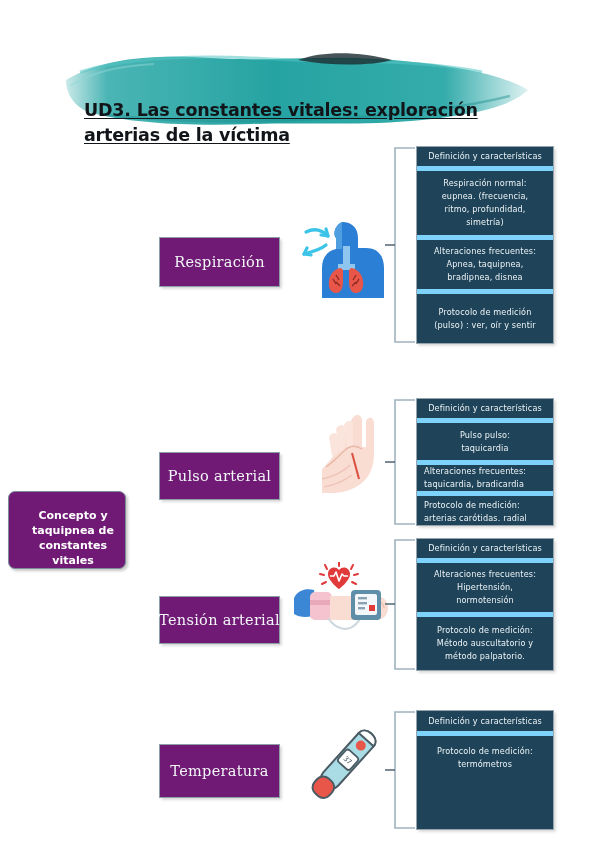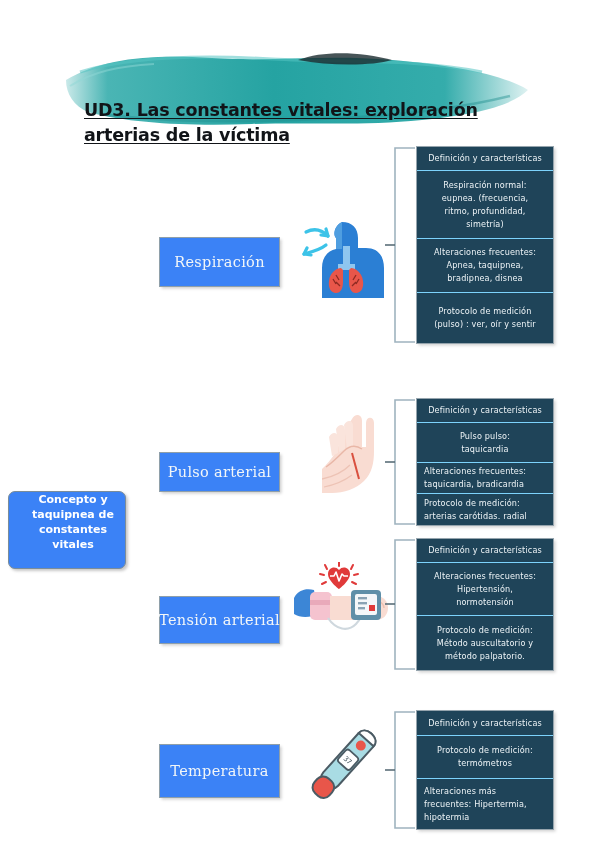--- a/index.html
+++ b/index.html
@@ -48,36 +48,36 @@
     color: #111418;
     text-decoration: underline;
     text-underline-offset: 2px;
     letter-spacing: -0.2px;
     margin-top: 28px;
   }
 
   
   .darkbox {
     position: absolute;
-    background: #3b82f6;
+    background: #701a75;
     border: 1px solid #8f9fa9;
     box-sizing: border-box;
     color: #ffffff;
   }
 
   
   .root-node {
     left: 8px;
     top: 491px;
     width: 118px;
     height: 78px;
     border-radius: 7px;
     border: 1px solid #7b8d99;
     display: flex;
-    align-items: flex-start;
+    align-items: flex-end;
     justify-content: center;
     box-shadow: 2px 2px 3px rgba(0,0,0,0.22);
     padding-left: 12px;
   }
   .root-label {
     font-family: "DejaVu Sans", sans-serif;
     font-weight: bold;
     font-size: 11px;
     line-height: 15px;
     text-align: center;
@@ -111,21 +111,21 @@
     flex-direction: column;
   }
   .detail-cell {
     color: #eef4f7;
     font-family: "DejaVu Sans", sans-serif;
     font-size: 8.1px;
     line-height: 13px;
     letter-spacing: 0.15px;
     padding: 6px 7px;
     box-sizing: border-box;
-    border-bottom: 1px solid #7dd3fc;
+    border-bottom: 5px solid #7dd3fc;
     display: flex;
     flex-direction: column;
     justify-content: center;
   }
   .detail-cell:last-child { border-bottom: none; }
   .detail-cell.center { text-align: center; align-items: center; }
   .detail-cell.left   { text-align: left;   align-items: flex-start; }
   .detail-cell p { margin: 0; }
 
   
@@ -221,21 +221,21 @@
       <p>Alteraciones frecuentes:</p>
       <p>Apnea, taquipnea,</p>
       <p>bradipnea, disnea</p>
     </div>
     <div class="detail-cell center" style="height:51px;">
       <p>Protocolo de medición</p>
       <p>(pulso) : ver, oír y sentir</p>
     </div>
   </div>
 
-  <div class="darkbox cat-box" style="left:159px; top:452px; width:121px; height:40px;">
+  <div class="darkbox cat-box" style="left:159px; top:452px; width:121px; height:48px;">
     <span class="cat-label">Pulso arterial</span>
   </div>
 
   <div class="illus" style="left:322px; top:407px; width:72px; height:92px;">
     <svg viewBox="0 0 72 92" width="72" height="92">
       <path d="M30,12 C33,6 40,7 40,14 L40,40 L44,40 L44,16 C44,9 52,9 52,16 L52,44
                C52,56 50,66 42,74 C34,82 22,86 10,86 L0,86 L0,62 C4,58 10,52 14,44
                C18,36 22,26 26,18 Z" fill="#f9dcd2"></path>
       <path d="M22,18 C25,12 31,13 31,19 L31,40 L25,42 Z" fill="#fae4dc"></path>
       <path d="M14,22 C17,16 23,17 23,23 L23,42 L17,45 Z" fill="#fae4dc"></path>
@@ -354,20 +354,15 @@
   </svg>
 
   <div class="detail-stack" style="left:416px; top:710px; width:138px; height:120px;">
     <div class="detail-cell center" style="height:25px;">
       <p>Definición y características</p>
     </div>
     <div class="detail-cell center" style="height:43px;">
       <p>Protocolo de medición:</p>
       <p>termómetros</p>
     </div>
-    <div class="detail-cell left" style="height:50px;">
-      <p>Alteraciones más</p>
-      <p>frecuentes: Hipertermia,</p>
-      <p>hipotermia</p>
-    </div>
   </div>
 
 </div>
 
 </body></html>

